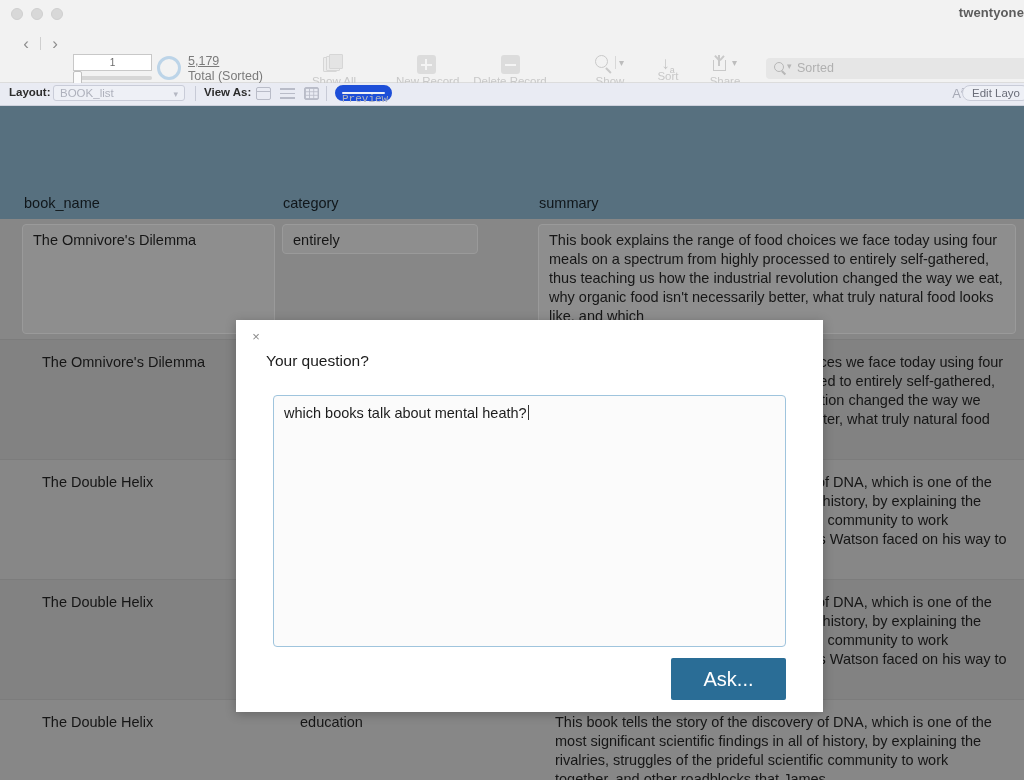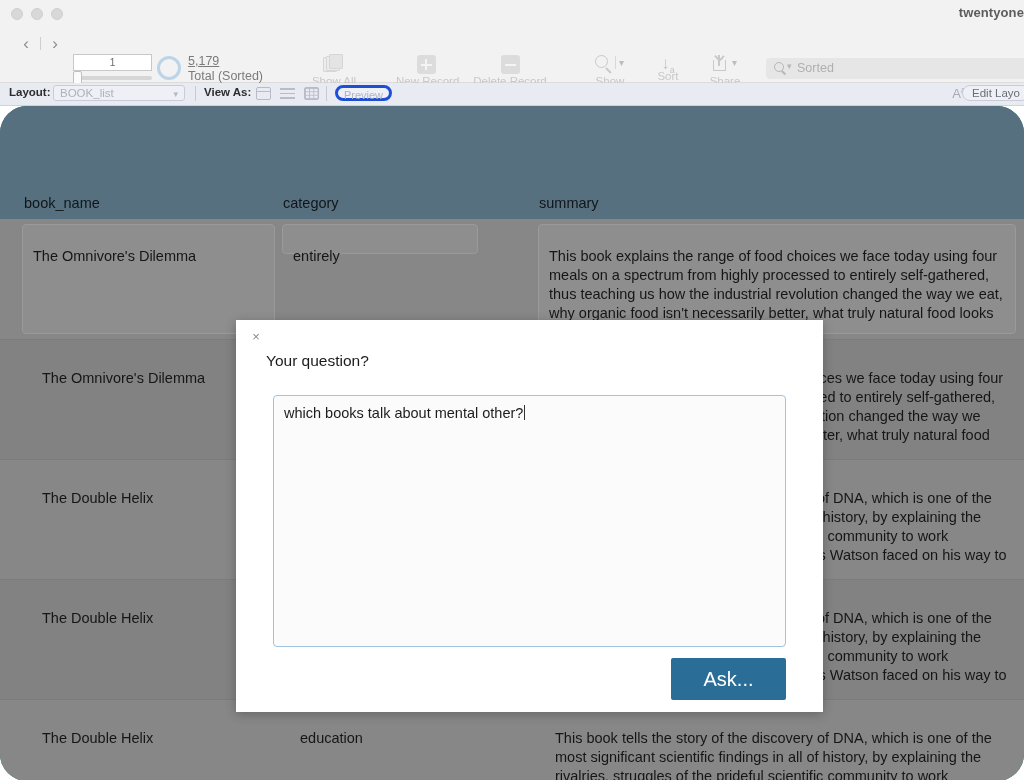--- a/index.html
+++ b/index.html
@@ -381,28 +381,29 @@
     background:
       linear-gradient(to right, #b9bcc8 1px, transparent 1px) 0 0 / 4.2px 100%,
       linear-gradient(to bottom, #b9bcc8 1px, transparent 1px) 0 0 / 100% 3.4px;
   }
   .preview-btn {
     position: absolute;
     left: 335px;
     top: 2px;
     width: 57px;
     height: 16px;
-    border: 3px solid #1d4ed8;
+    border: 7px solid #1d4ed8;
     border-radius: 8px;
     background: #eef0f6;
     box-sizing: border-box;
     text-align: center;
     font-size: 11px;
     color: #b1b4bf;
     line-height: 14px;
+    font-family: Liberation Mono, monospace;
   }
   .aa-icon {
     position: absolute;
     right: 58px;
     top: 2px;
     font-size: 13px;
     color: #a7aab6;
   }
   .aa-icon sup { font-size: 9px; }
   .editlay {
@@ -420,21 +421,20 @@
     line-height: 14px;
     white-space: nowrap;
   }
 
   
   .content {
     position: relative;
     height: 675px;
     background: #0f766e;
     overflow: hidden;
-    border-radius: 27px;
   }
   .hdr-band {
     position: relative;
     height: 113px;
     background: #57707f;
   }
   .col-head {
     position: absolute;
     bottom: 8px;
     font-size: 14.5px;
@@ -453,21 +453,21 @@
     left: 0; right: 0; top: 0;
     height: 1px;
     background: #7c7c7c;
   }
 
   .fld {
     position: absolute;
     box-sizing: border-box;
     font-size: 14.5px;
     color: #161616;
-    padding: 22px 8px 0 10px;
+    padding: 6px 8px 0 10px;
     line-height: 19px;
     white-space: pre-wrap;
   }
   .fld.boxed {
     background: #8e8e8e;
     border: 1px solid #9a9a9a;
     border-radius: 4px;
   }
   .fld.plain { border: none; background: transparent; }
 
@@ -704,19 +704,19 @@
       <div class="fld plain" style="left:545px; top:8px; width:470px; height:105px;">This book tells the story of the discovery of DNA, which is one of the most significant scientific findings in all of history, by explaining the rivalries, struggles of the prideful scientific community to work together, and other roadblocks that James</div>
     </div>
   </div>
 
   <div class="modal">
     <div class="modal-close">×</div>
     <div class="modal-title">Your question?</div>
 
     <div class="modal-input"></div>
     <div class="modal-input-text">
-      <span>which books talk about mental other?</span><span class="caret"></span>
+      <span>which books talk about mental heath?</span><span class="caret"></span>
     </div>
 
     <button class="ask-btn">Ask...</button>
   </div>
 
 </div>
 
 </body></html>

